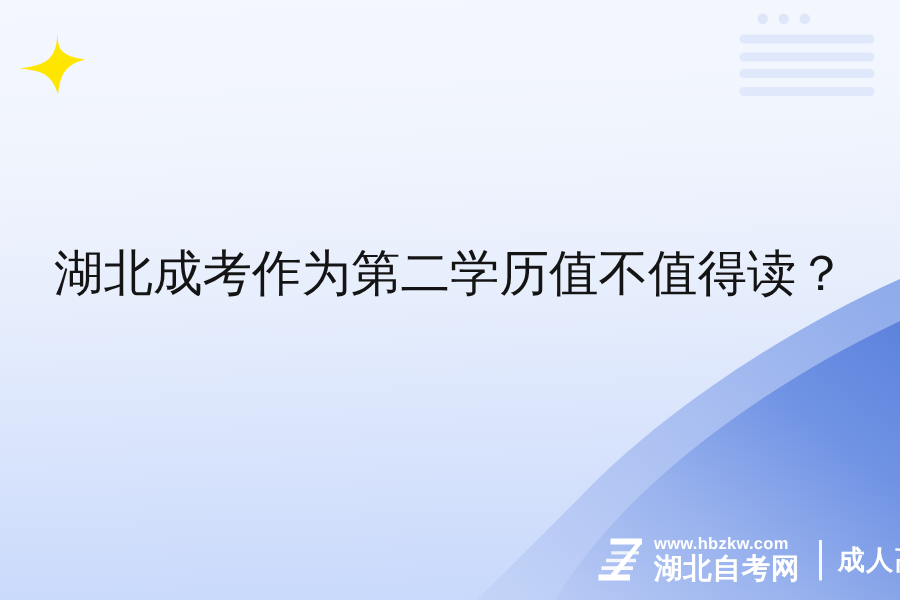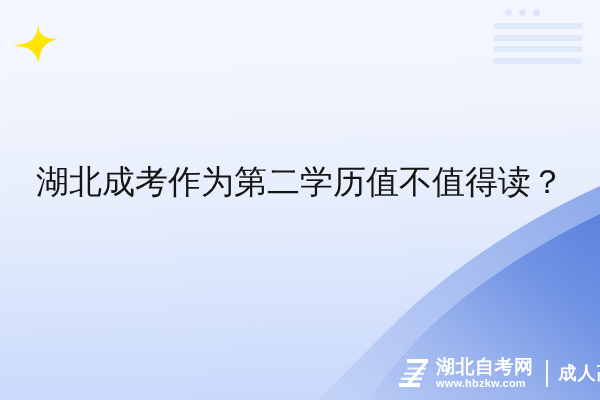--- a/index.html
+++ b/index.html
@@ -191,20 +191,20 @@
       <g fill="#ffffff">
         <path d="M9 1 L30 1 L30 5 L9 5 Z"></path>
         <path d="M28 2 L30 4 L12 27 L9 25 Z"></path>
         <path d="M1 25 L22 25 L22 29 L1 29 Z"></path>
         <path d="M3 19.5 L24 19.5 L24 22 L3 22 Z" opacity="0.9"></path>
         <path d="M6 14.5 L26 14.5 L26 16.8 L6 16.8 Z" opacity="0.85"></path>
         <path d="M9.5 9.5 L28 9.5 L28 11.6 L9.5 11.6 Z" opacity="0.8"></path>
       </g>
     </svg>
     <div id="logo-words">
+      <div id="logo-url">www.hbzkw.com</div>
       <div id="logo-cn">湖北自考网</div>
-      <div id="logo-url">www.hbzkw.com</div>
     </div>
     <div id="logo-divider"></div>
     <div id="logo-tag">成人高考</div>
   </div>
 
 </div>
 
 </body></html>

